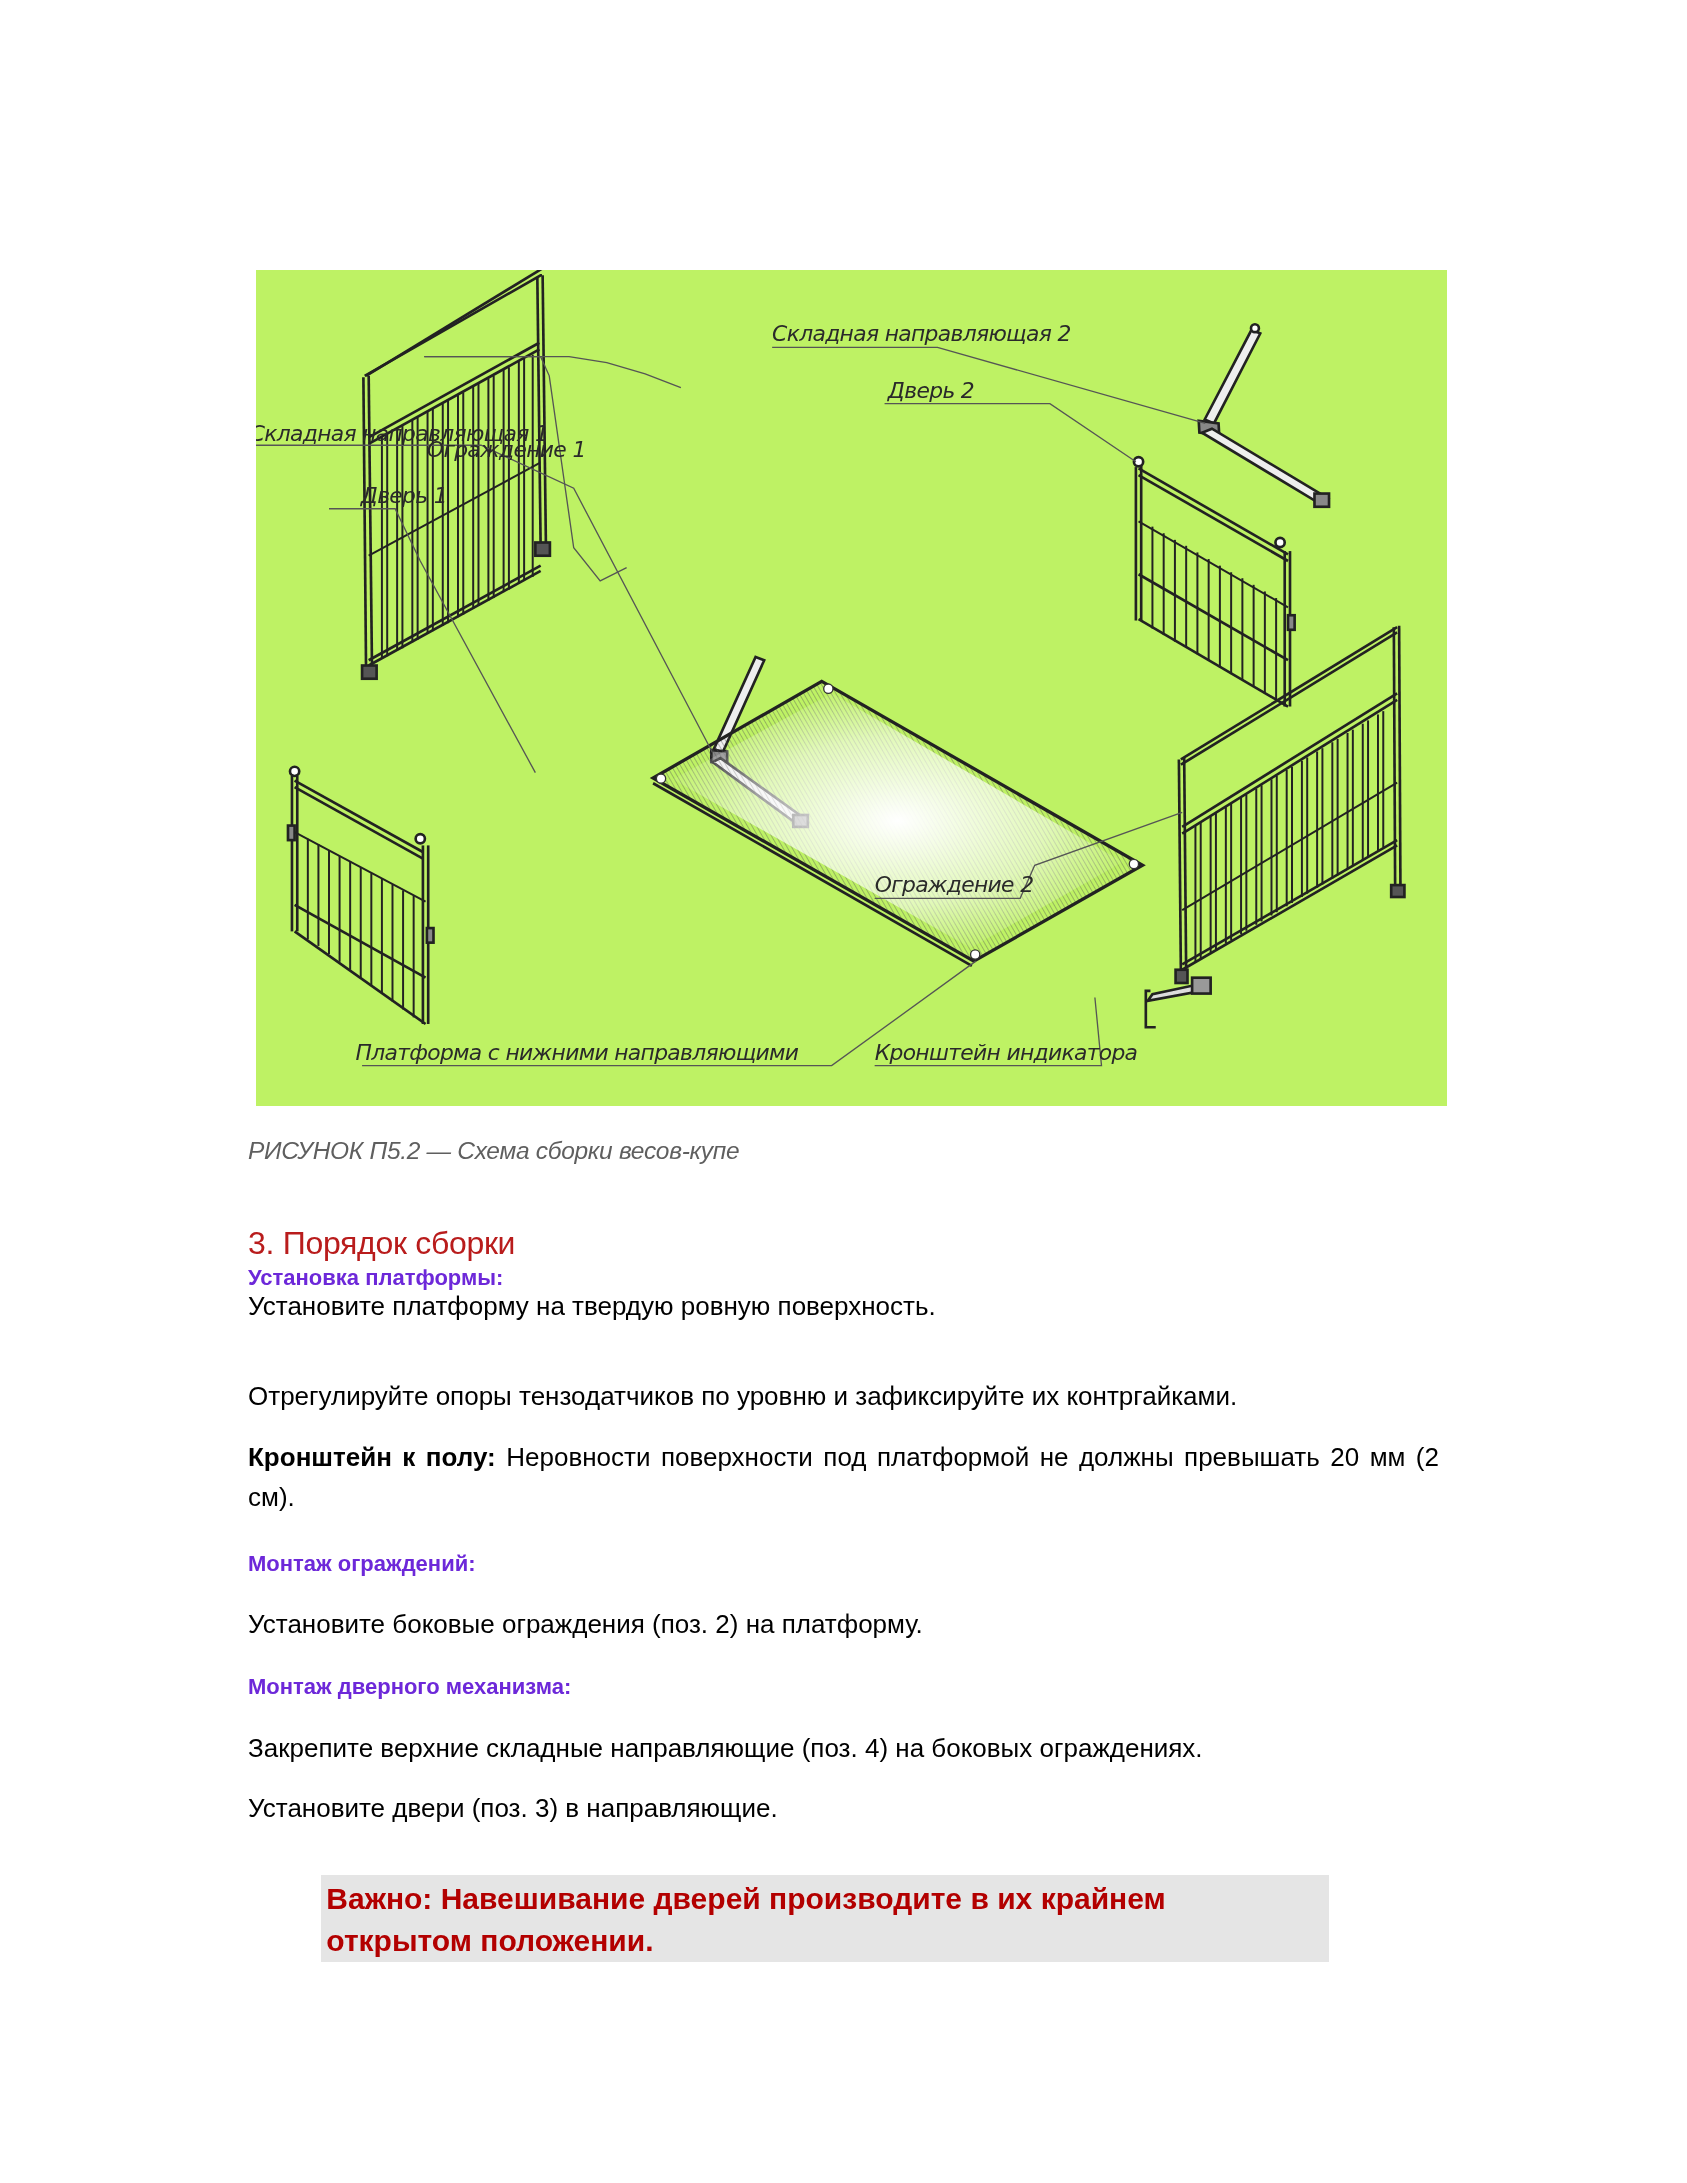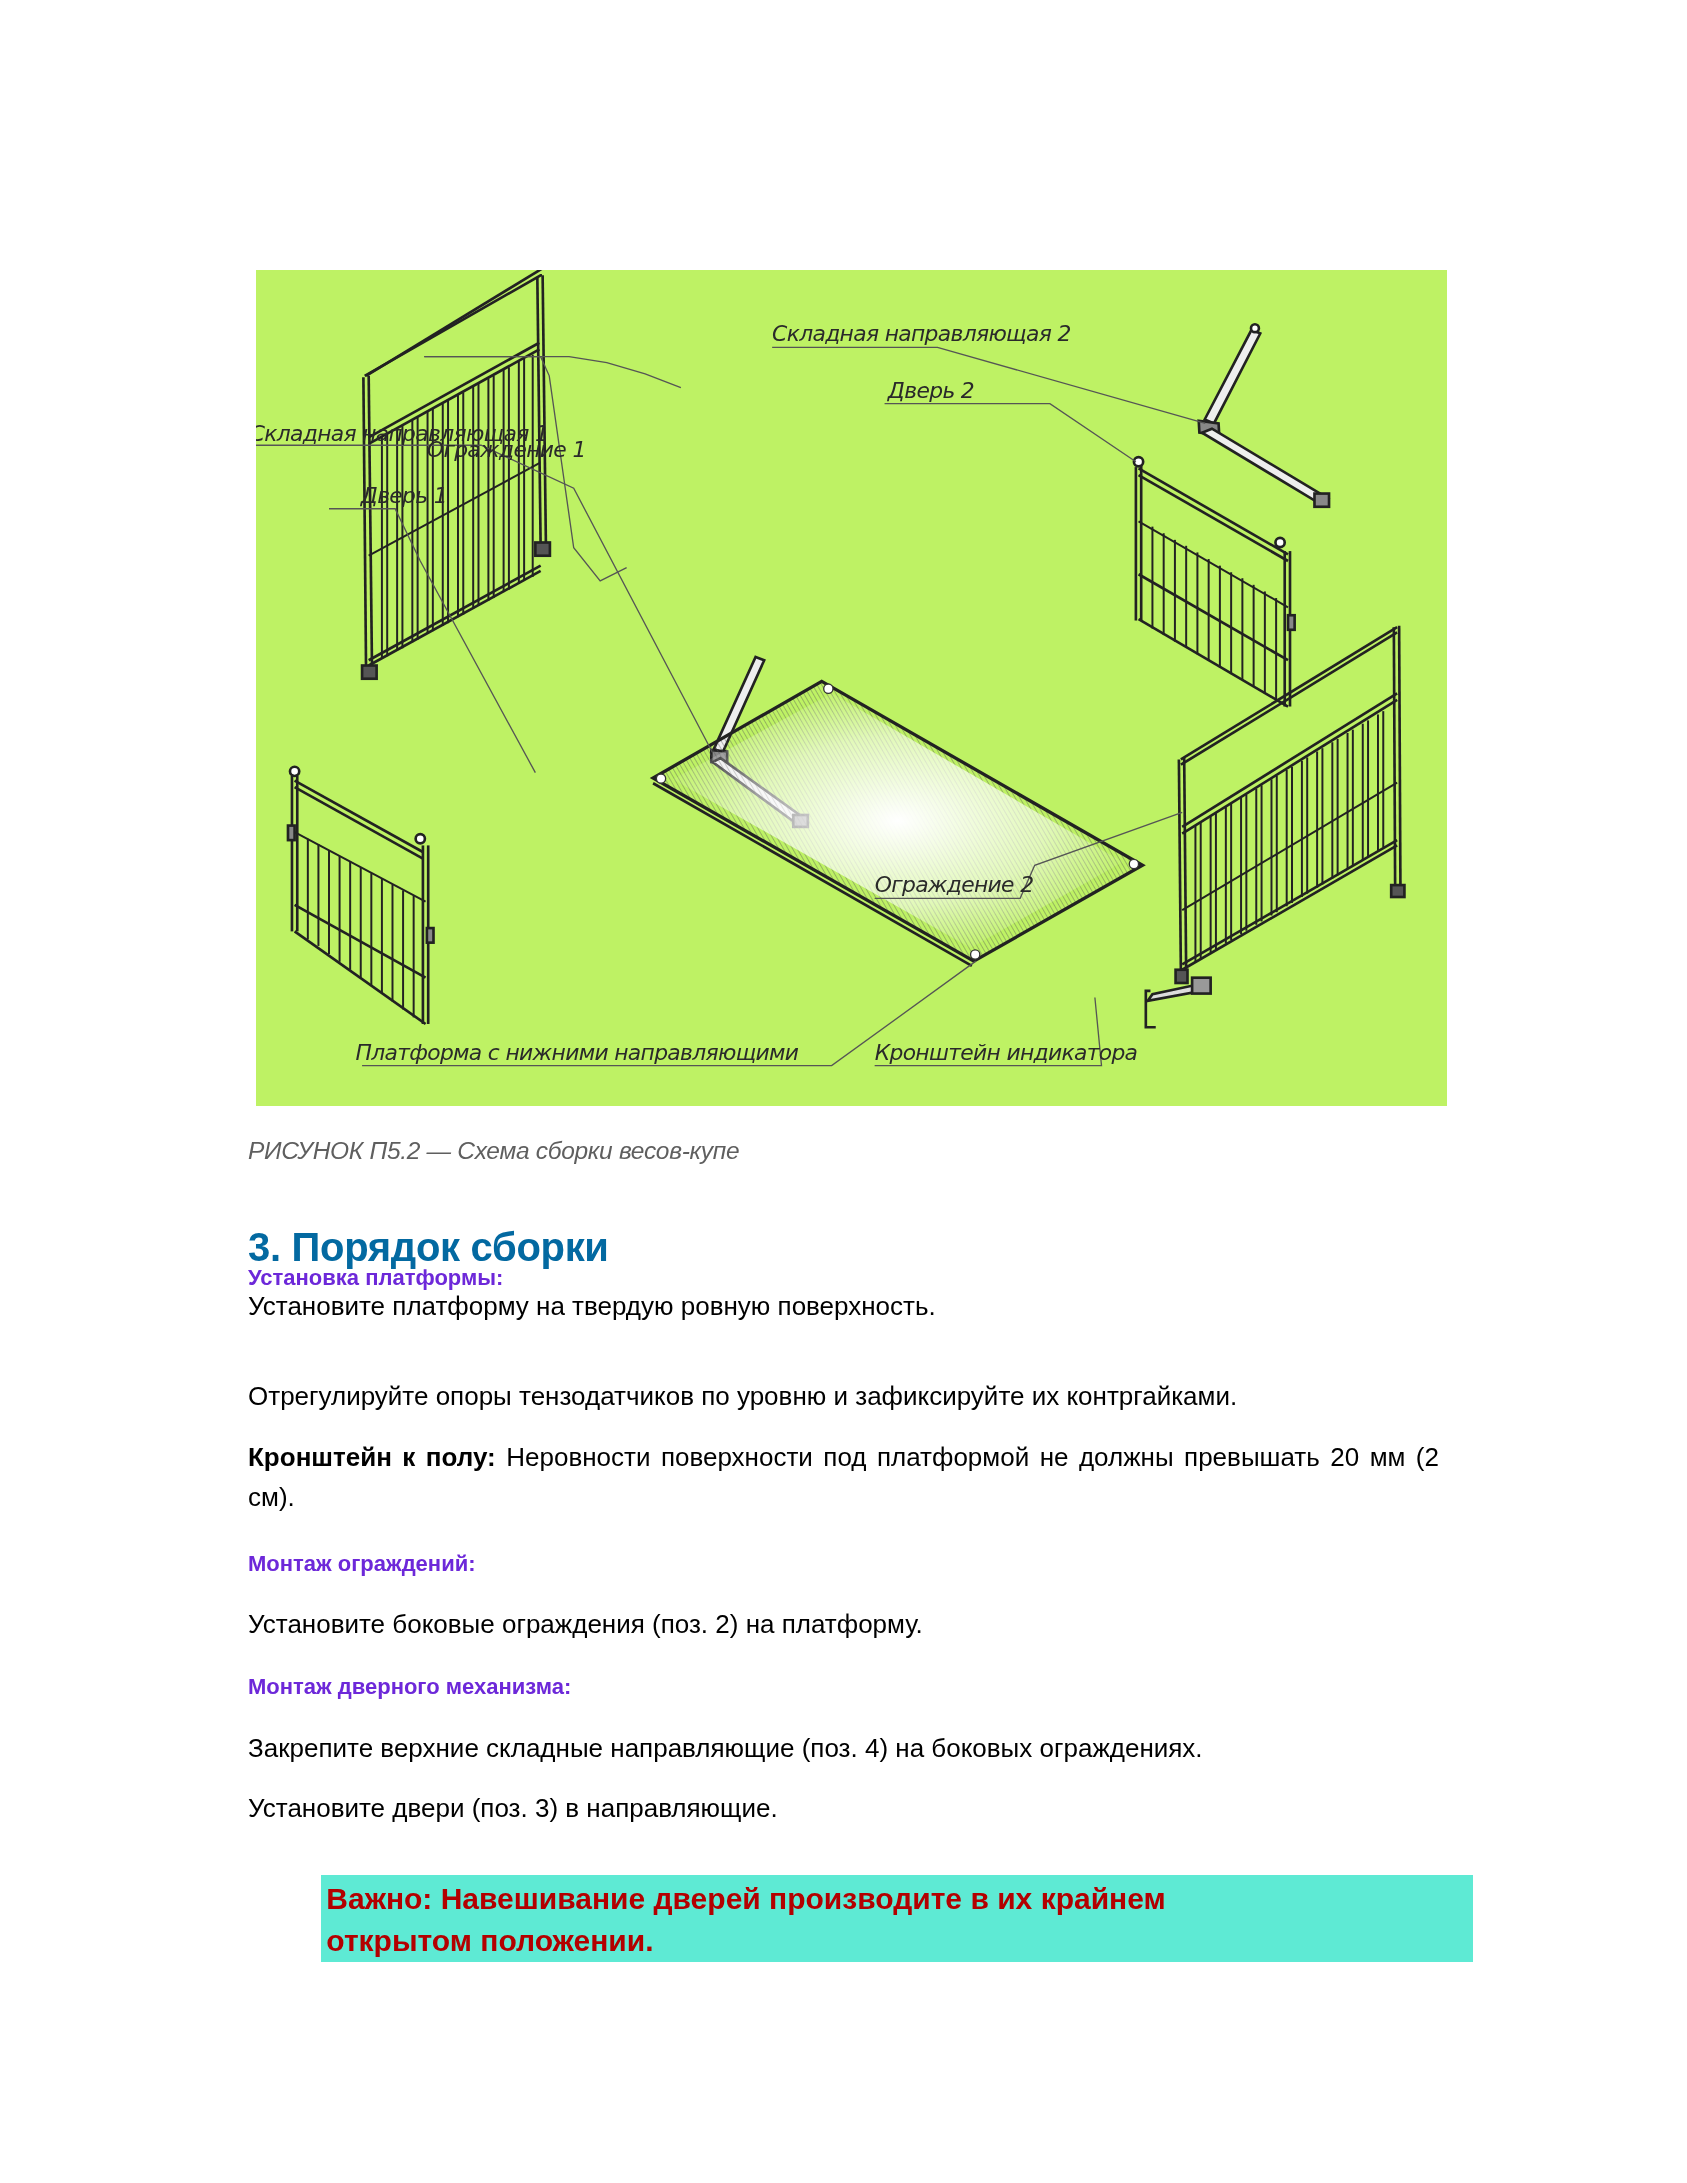--- a/index.html
+++ b/index.html
@@ -5,29 +5,29 @@
   html, body { margin: 0; padding: 0; background: #ffffff; }
   body { width: 1687px; height: 2183px; position: relative; overflow: hidden;
          font-family: "Liberation Sans", sans-serif; color: #000; }
   .figure { position: absolute; left: 256px; top: 270px; width: 1191px; height: 836px;
             background: #bef264; }
   .figure svg { position: absolute; left: 0; top: 0; width: 1191px; height: 836px; }
   .lbl { font-family: "DejaVu Sans", sans-serif; font-style: italic; font-size: 33px;
          fill: #2a2a2a; letter-spacing: -1px; }
   .caption { position: absolute; left: 248px; width: 1191px; top: 1137px; text-align: left;
              font-style: italic; font-size: 24.5px; color: #5f5f5f; letter-spacing: -0.3px; }
-  .h3 { position: absolute; left: 248px; top: 1225px; font-size: 40px; font-weight: bold;
-        color: #0369a1; letter-spacing: -0.3px; }
+  .h3 { position: absolute; left: 248px; top: 1225px; font-size: 32px; font-weight: normal;
+        color: #b91c1c; letter-spacing: -0.3px; }
   .sub { position: absolute; left: 248px; font-size: 22px; font-weight: bold; color: #6d28d9; }
   .p { position: absolute; left: 248px; width: 1191px; font-size: 26px; color: #000;
        line-height: 40px; }
   .p.just { text-align: justify; text-align-last: left; }
   .p b { font-weight: bold; }
-  .callout { position: absolute; left: 321px; top: 1875px; width: 1152px; height: 87px;
-             background: #5eead4; }
+  .callout { position: absolute; left: 321px; top: 1875px; width: 1008px; height: 87px;
+             background: #e5e5e5; }
   .callout-text { position: absolute; left: 5.3px; top: 2.6px; width: 992px; font-size: 30px;
                   font-weight: bold; color: #b30000; line-height: 42px; }
 </style>
 </head>
 <body>
 
 <div class="figure">
   <svg viewBox="0 0 1800 1264" xmlns="http://www.w3.org/2000/svg">
     <defs>
       <pattern id="hatch" width="6" height="6" patternUnits="userSpaceOnUse" patternTransform="rotate(-30)">

